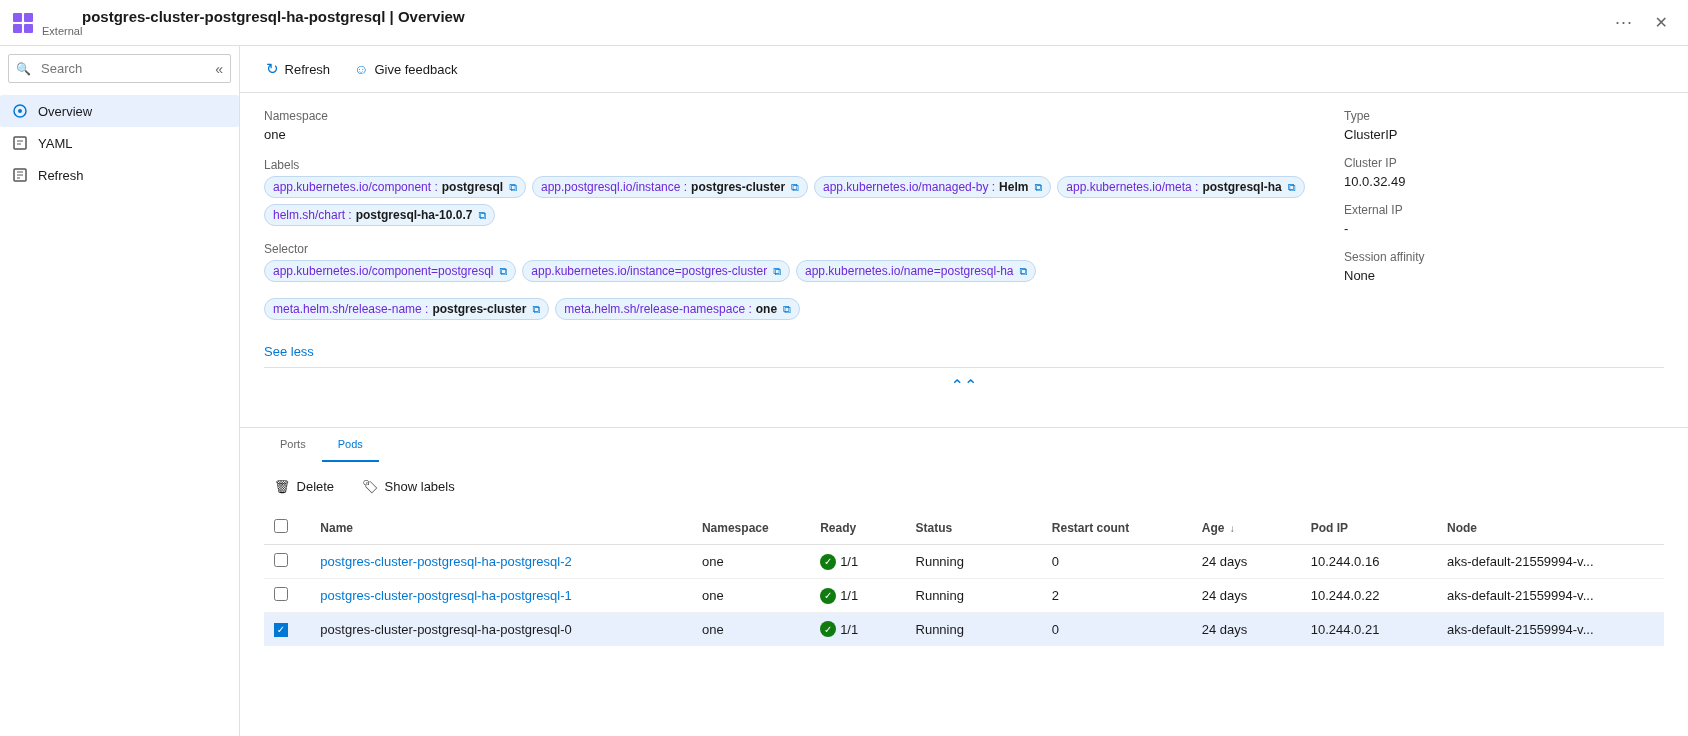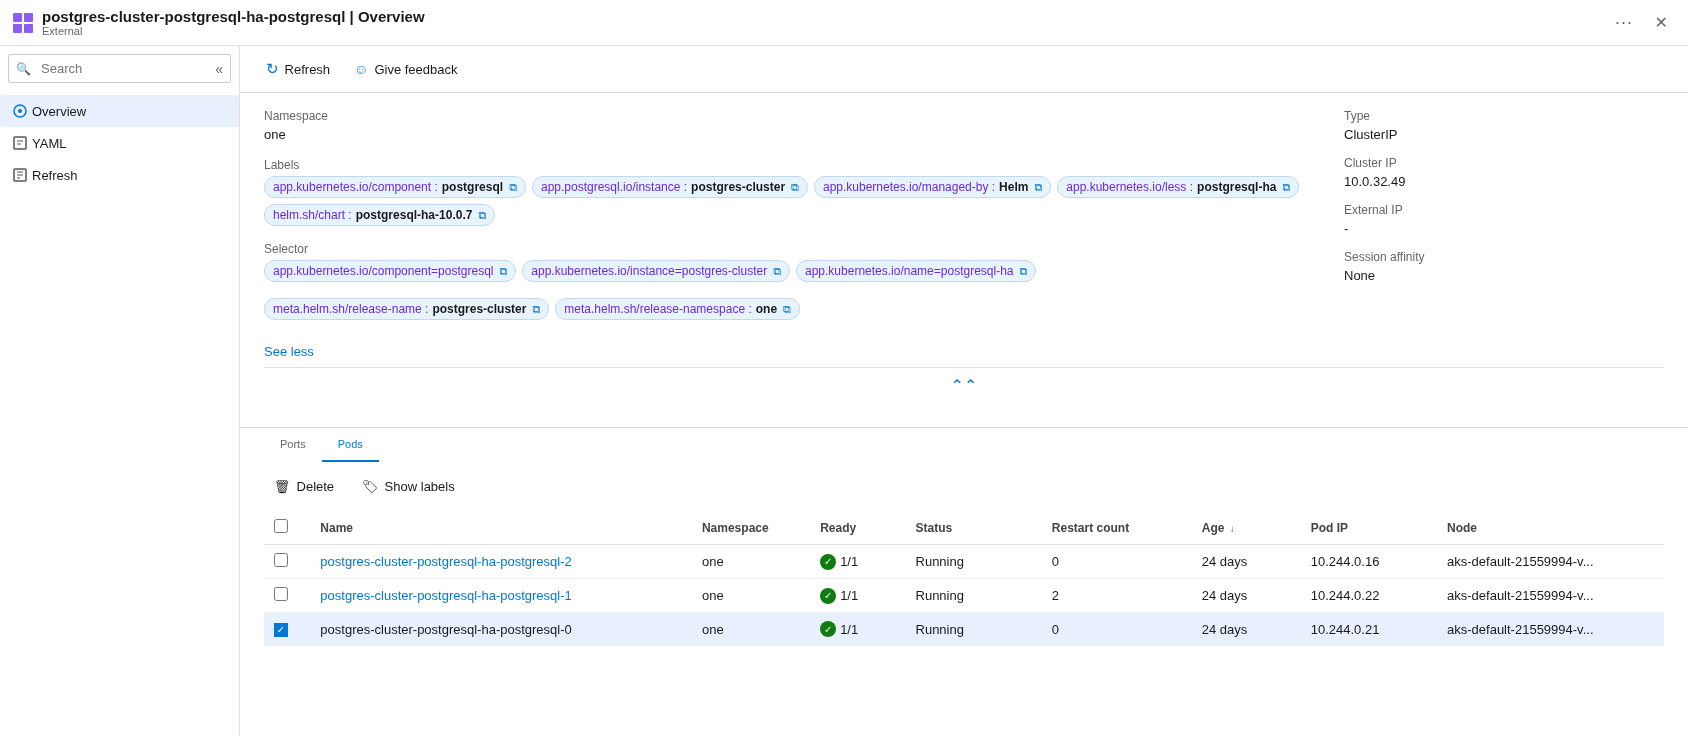--- a/index.html
+++ b/index.html
@@ -16,21 +16,21 @@
     
     .main-layout { display: flex; flex: 1; overflow: hidden; }
     
     
     .sidebar { width: 240px; background: #fff; border-right: 1px solid #e0e0e0; display: flex; flex-direction: column; }
     .search-box { margin: 8px; position: relative; }
     .search-input { width: 100%; padding: 6px 10px 6px 32px; border: 1px solid #ccc; border-radius: 2px; font-size: 13px; outline: none; }
     .search-icon-wrap { position: absolute; left: 8px; top: 50%; transform: translateY(-50%); color: #666; font-size: 12px; }
     .sidebar-collapse-btn { position: absolute; right: 8px; top: 50%; transform: translateY(-50%); background: none; border: none; cursor: pointer; color: #666; font-size: 14px; }
     .sidebar-nav { flex: 1; padding: 4px 0; }
-    .sidebar-item { display: flex; align-items: center; gap: 4px; padding: 8px 12px; cursor: pointer; border-radius: 2px; }
+    .sidebar-item { display: flex; align-items: center; gap: 10px; padding: 8px 12px; cursor: pointer; border-radius: 2px; }
     .sidebar-item.active { background: #e8f0fe; }
     .sidebar-item .item-label { font-size: 13px; color: #1a1a1a; }
     
     
     .content-area { flex: 1; overflow-y: auto; }
     
     
     .toolbar { display: flex; align-items: center; gap: 4px; padding: 8px 16px; border-bottom: 1px solid #e0e0e0; }
     .toolbar-btn { display: flex; align-items: center; gap: 6px; padding: 6px 10px; background: none; border: none; cursor: pointer; font-size: 13px; color: #1a1a1a; border-radius: 2px; }
     
@@ -101,21 +101,21 @@
   <div class="title-bar">
     <div class="title-left">
 
       <svg width="22" height="22" viewBox="0 0 22 22">
         <rect x="1" y="1" width="9" height="9" rx="1" fill="#8b5cf6"></rect>
         <rect x="12" y="1" width="9" height="9" rx="1" fill="#8b5cf6"></rect>
         <rect x="1" y="12" width="9" height="9" rx="1" fill="#8b5cf6"></rect>
         <rect x="12" y="12" width="9" height="9" rx="1" fill="#8b5cf6"></rect>
       </svg>
       <div>
-        <div style="font-size:15px;font-weight:600;color:#1a1a1a;display:flex;align-items:center;gap:4px;">postgres-cluster-postgresql-ha-postgresql | Overview</div>
+        <div style="font-size:15px;font-weight:600;color:#1a1a1a;display:flex;align-items:center;gap:4px;margin-left:40px;">postgres-cluster-postgresql-ha-postgresql | Overview</div>
         <div style="font-size:11px;color:#666;">External</div>
       </div>
     </div>
     <div style="display:flex;align-items:center;gap:8px;">
       <button class="more-btn">···</button>
       <button class="close-btn">✕</button>
     </div>
   </div>
 
   <div class="main-layout">
@@ -190,21 +190,21 @@
                   <span class="key">app.postgresql.io/instance : </span>
                     <span class="val">postgres-cluster</span>
                   <span class="copy-icon">⧉</span>
                 </span>
                 <span class="label-chip">
                   <span class="key">app.kubernetes.io/managed-by : </span>
                     <span class="val">Helm</span>
                   <span class="copy-icon">⧉</span>
                 </span>
                 <span class="label-chip">
-                  <span class="key">app.kubernetes.io/less : </span>
+                  <span class="key">app.kubernetes.io/meta : </span>
                     <span class="val">postgresql-ha</span>
                   <span class="copy-icon">⧉</span>
                 </span>
                 <span class="label-chip">
                   <span class="key">helm.sh/chart : </span>
                     <span class="val">postgresql-ha-10.0.7</span>
                   <span class="copy-icon">⧉</span>
                 </span>
               </div>
             </div>

